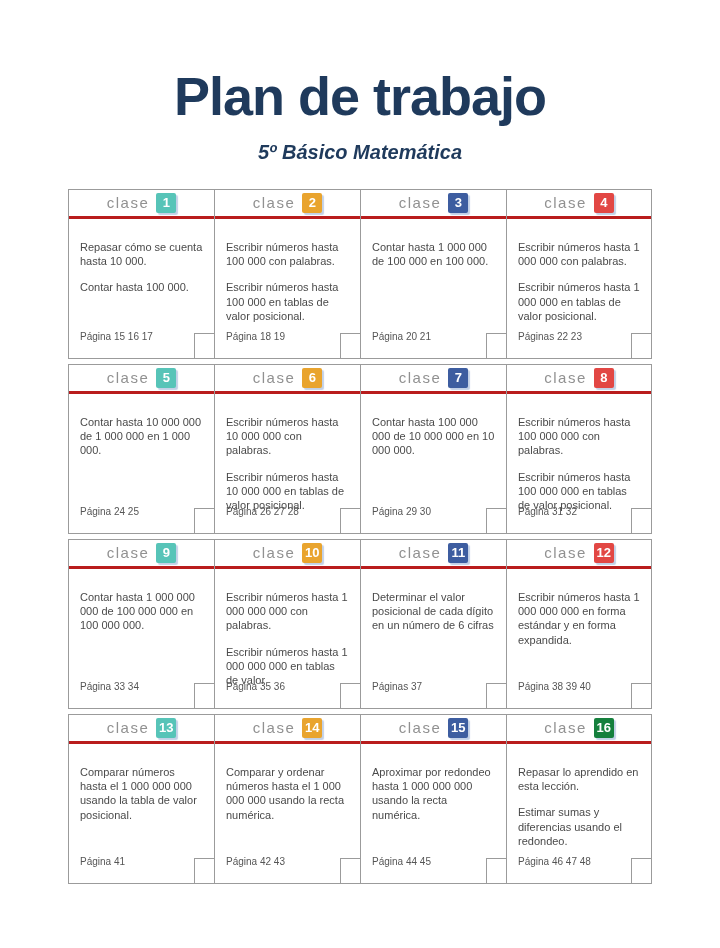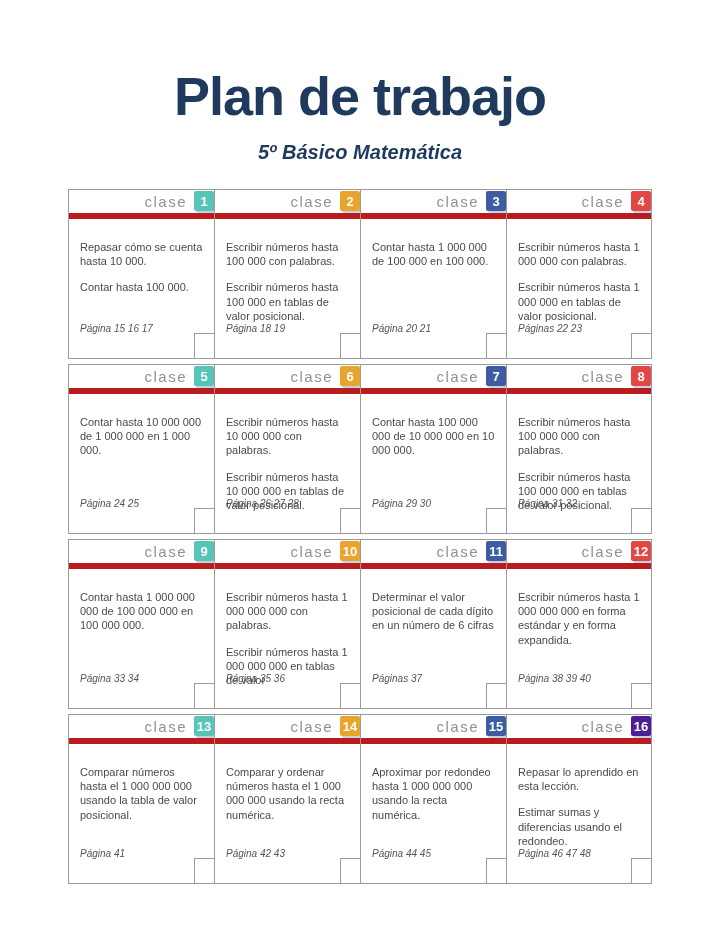--- a/index.html
+++ b/index.html
@@ -49,24 +49,24 @@
     background: #fff;
     overflow: hidden;
     display: flex;
     flex-direction: column;
   }
   .card:nth-child(4n) { border-right: 1px solid #9b9b9b; }
 
   .card-header {
     height: 29px;
     flex: 0 0 29px;
-    border-bottom: 6px solid #b91c1c;
+    border-bottom: 3px solid #b91c1c;
     display: flex;
     align-items: center;
-    justify-content: flex-end;
+    justify-content: center;
     gap: 7px;
   }
   .clase-label {
     color: #919191;
     font-size: 15px;
     letter-spacing: 1.5px;
   }
   .badge {
     width: 20px;
     height: 20px;
@@ -85,23 +85,22 @@
     padding: 9px 11px 0 11px;
     color: #4a4a4a;
     font-size: 11px;
     line-height: 1.3;
   }
   .card-body p { margin: 12px 0 8px 0; }
 
   .pages {
     position: absolute;
     left: 11px;
-    bottom: 24px;
+    bottom: 16px;
     font-size: 10px;
-    font-style: italic;
     color: #555555;
   }
   .checkbox {
     position: absolute;
     right: -1px;
     bottom: -1px;
     width: 21px;
     height: 26px;
     border: 1px solid #9b9b9b;
     background: #ffffff;
@@ -296,21 +295,21 @@
     <div class="card-body">
           <p>Aproximar por redondeo hasta 1 000 000 000 usando la recta numérica.</p>
         </div>
     <span class="pages">Página 44 45</span>
     <span class="checkbox"></span>
   </div>
 
   <div class="card">
     <div class="card-header">
       <span class="clase-label">clase</span>
-      <span class="badge" style="background-color: #4c1d95;">16</span>
+      <span class="badge" style="background-color: #15803d;">16</span>
     </div>
     <div class="card-body">
           <p>Repasar lo aprendido en esta lección.</p>
           <p>Estimar sumas y diferencias usando el redondeo.</p>
         </div>
     <span class="pages">Página 46 47 48</span>
     <span class="checkbox"></span>
   </div>
 </div>
 </div>

